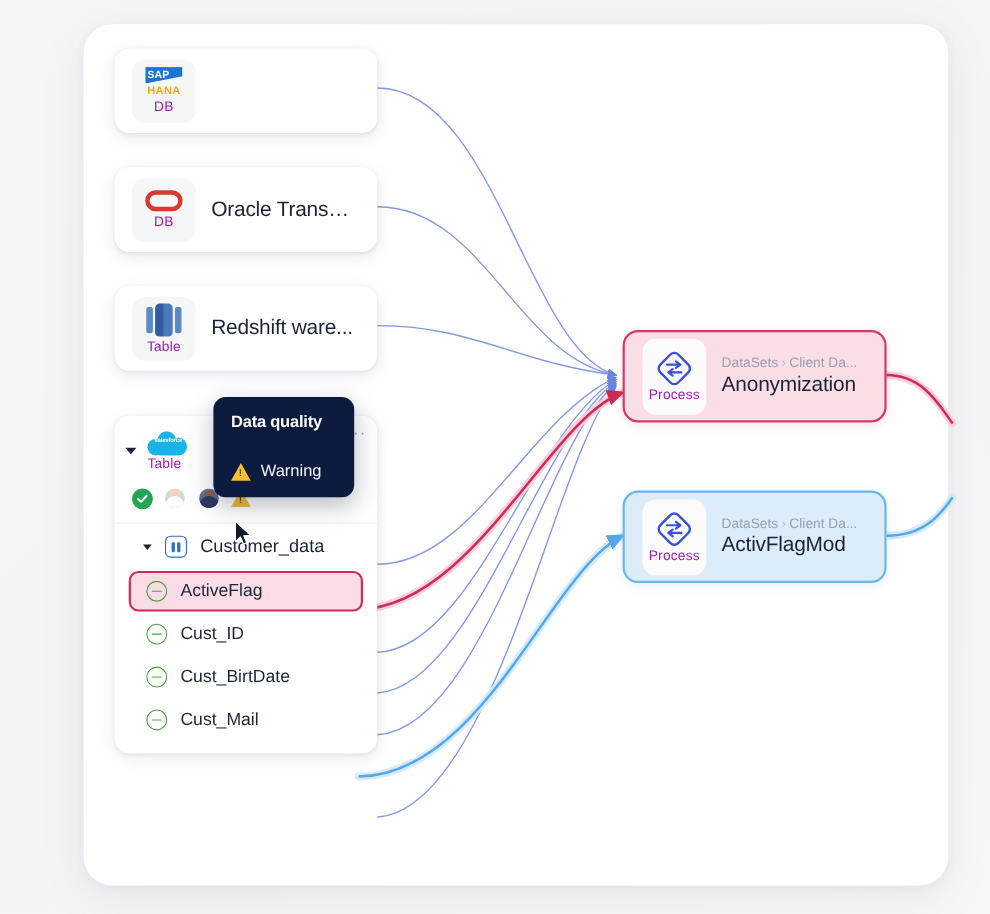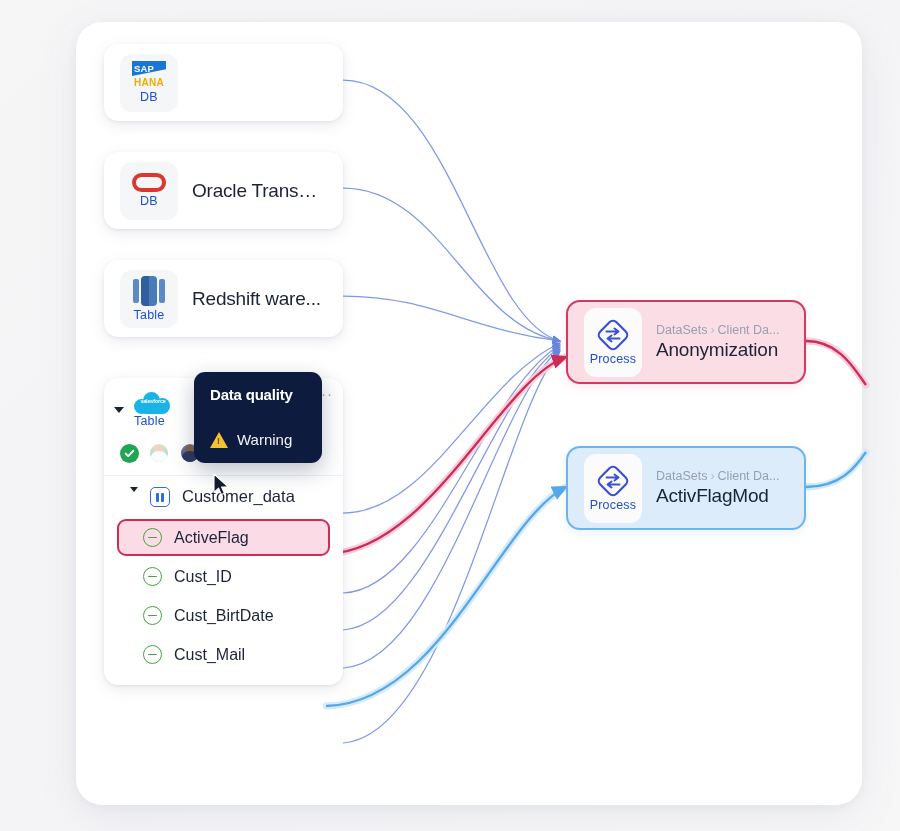--- a/index.html
+++ b/index.html
@@ -35,21 +35,21 @@
     display: flex; align-items: center;
     padding: 14px 16px;
     gap: 14px;
   }
   .node .thumb {
     width: 58px; height: 58px; flex: 0 0 58px;
     background: #f5f6f8; border-radius: 12px;
     display: flex; flex-direction: column; align-items: center; justify-content: center;
     gap: 2px;
   }
-  .thumb .cap { font-size: 12.5px; color: #1d4ed8; letter-spacing: .2px; }
+  .thumb .cap { font-size: 12.5px; color: #a21caf; letter-spacing: .2px; }
   .node .meta { min-width: 0; flex: 1 1 auto; overflow: hidden; }
   .crumb {
     font-size: 12.5px; color: #97a0b0; white-space: nowrap;
     overflow: hidden; text-overflow: ellipsis; margin-bottom: 2px;
   }
   .crumb .sep { color: #b6bdc9; margin: 0 3px; }
   .title {
     font-size: 19px; color: #1b2437; white-space: nowrap;
     overflow: hidden; text-overflow: ellipsis; letter-spacing: -.2px;
   }
@@ -127,44 +127,44 @@
   .av i { position:absolute; left:50%; bottom:0; transform:translateX(-50%);
           width:17px; height:11px; border-radius:8px 8px 0 0; }
   .av.a1 i { background:#fbfdfc; }
   .av.a2 i { background:#2d3a5e; }
   .warn-tri { width:0;height:0;border-left:9px solid transparent;border-right:9px solid transparent;
     border-bottom:16px solid #f5c033; position:relative; }
   .warn-tri::after { content:"!"; position:absolute; left:-2px; top:4px; font-size:9px; color:#6a4d00;
     font-weight:bold; }
 
   .table-row {
-    display:flex; align-items:flex-start; gap:12px; padding: 11px 16px 10px 26px;
+    display:flex; align-items:center; gap:12px; padding: 11px 16px 10px 26px;
   }
   .tcaret { width:0;height:0;border-left:4.5px solid transparent;border-right:4.5px solid transparent;
     border-top:5.5px solid #1b2437;}
   .tbl-ico { width:20px;height:20px;border:1.8px solid #2b6fd4;border-radius:5px;
     display:flex;align-items:center;justify-content:center;gap:2.5px;}
   .tbl-ico b { width:2.4px;height:9px;background:#2b6fd4;display:block;border-radius:1px;}
   .tbl-name { font-size:16.5px; color:#1b2437; }
 
   .field {
     display:flex; align-items:center; gap:12px;
-    margin: 2px 13px; padding: 7px 24px; border-radius: 9px;
+    margin: 2px 13px; padding: 7px 14px; border-radius: 9px;
     border: 2px solid transparent;
   }
   .field .fico { width:19px;height:19px;border:1.8px solid #4aa03f;border-radius:50%;
     display:flex;align-items:center;justify-content:center; flex:0 0 19px;}
   .field .fico b { width:9px;height:1.8px;background:#4aa03f;display:block;border-radius:1px;}
   .field .fname { font-size:16px; color:#1b2437; }
   .field.sel-pink { background:#fbdce6; border-color:#cf2b57; }
   .field.sel-blue { background:#deeefb; border-color:#8cc4ef; }
 
   
   .tooltip {
-    position:absolute; left:194px; top:372px; width:128px;
+    position:absolute; left:194px; top:361px; width:128px;
     background:#0d1b3e; color:#fff; border-radius:11px;
     padding:14px 16px 15px 16px;
     box-shadow: 0 8px 22px rgba(13,27,62,.28);
   }
   .tooltip .tt-title { font-size:15px; font-weight:bold; letter-spacing:-.2px; margin-bottom:9px;}
   .tooltip .tt-body { display:flex; align-items:center; gap:9px; font-size:15px; color:#f1f3f8;margin-top:28px; }
 
   
   .cursor { position:absolute; left:213px; top:473px; }
 </style>

